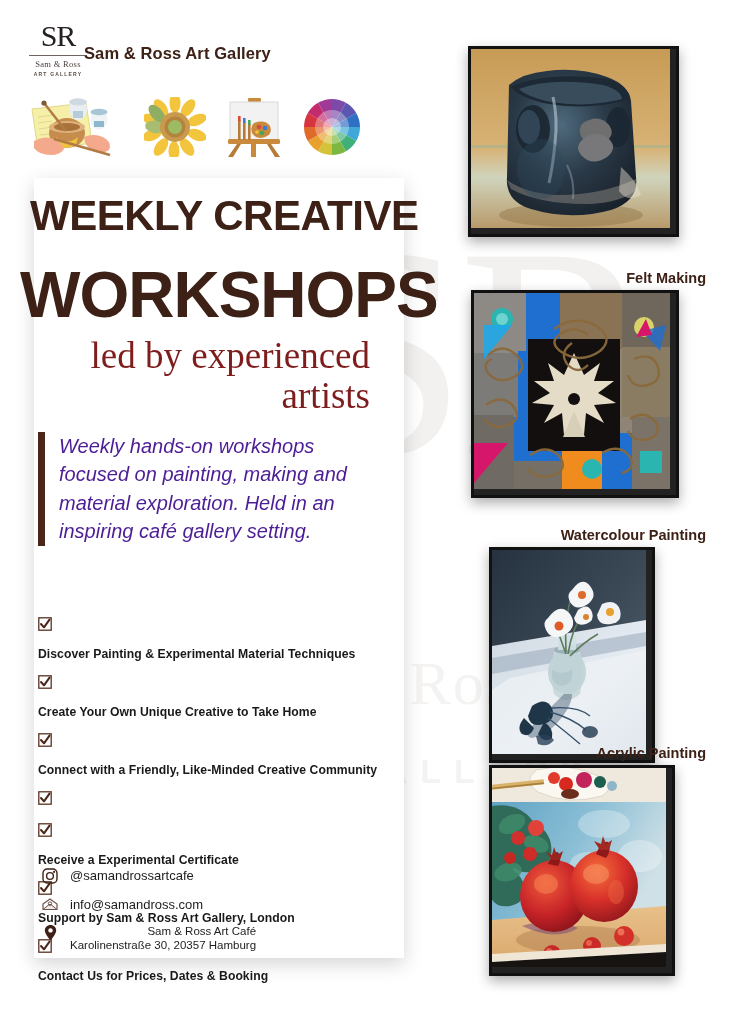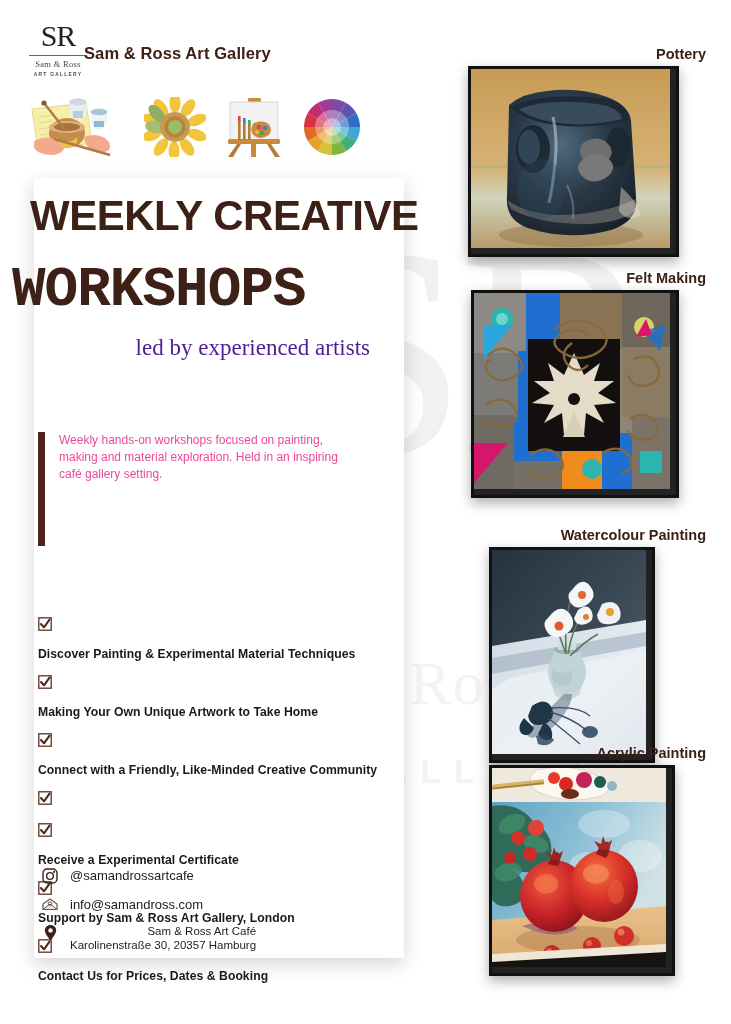--- a/index.html
+++ b/index.html
@@ -143,59 +143,60 @@
     left: 30px;
     top: 192px;
     font-size: 42px;
     font-weight: 700;
     letter-spacing: -0.5px;
     color: #3d2117;
     font-family: "Liberation Sans", sans-serif;
   }
   .headline-2 {
     position: absolute;
-    left: 12px;
+    left: 20px;
     top: 258px;
-    font-size: 56px;
+    font-size: 64px;
     font-weight: 700;
     letter-spacing: -1px;
     color: #3d2117;
-    font-family: Liberation Mono, monospace;
+    font-family: Liberation Sans, sans-serif;
   }
   .headline-3 {
     position: absolute;
     left: 30px;
     top: 336px;
     width: 340px;
     text-align: right;
     font-family: "Liberation Serif", serif;
-    font-size: 23px;
+    font-size: 37px;
     font-weight: 400;
     line-height: 1.08;
-    color: #4c1d95;
+    color: #7f1d1d;
   }
 
   
   .desc-wrap {
     position: absolute;
     left: 38px;
     top: 432px;
     display: flex;
     gap: 14px;
   }
   .desc-bar {
     width: 7px;
     height: 114px;
     background: #4a2618;
     flex: 0 0 auto;
   }
   .desc-text {
-    font-size: 12px;
+    font-size: 20px;
+    font-style: italic;
     line-height: 1.42;
-    color: #ec4899;
+    color: #4c1d95;
     width: 300px;
   }
 
   
   .checklist {
     position: absolute;
     left: 38px;
     top: 616px;
     width: 420px;
   }
@@ -407,21 +408,21 @@
         <span class="check-label">Discover Painting &amp; Experimental Material Techniques</span>
       </div>
 
       <div class="check-item">
         <span class="check-box">
           <svg width="14" height="14" viewBox="0 0 14 14">
               <rect x="0.8" y="0.8" width="12.4" height="12.4" fill="#ffffff" stroke="#5a3323" stroke-width="1.3"></rect>
               <path d="M3 7 L6 10.3 L11.5 2.6" fill="none" stroke="#4a2618" stroke-width="2" stroke-linecap="round" stroke-linejoin="round"></path>
             </svg>
         </span>
-        <span class="check-label">Making Your Own Unique Artwork to Take Home</span>
+        <span class="check-label">Create Your Own Unique Creative to Take Home</span>
       </div>
 
       <div class="check-item">
         <span class="check-box">
           <svg width="14" height="14" viewBox="0 0 14 14">
               <rect x="0.8" y="0.8" width="12.4" height="12.4" fill="#ffffff" stroke="#5a3323" stroke-width="1.3"></rect>
               <path d="M3 7 L6 10.3 L11.5 2.6" fill="none" stroke="#4a2618" stroke-width="2" stroke-linecap="round" stroke-linejoin="round"></path>
             </svg>
         </span>
         <span class="check-label">Connect with a Friendly, Like-Minded Creative Community</span>
@@ -503,21 +504,20 @@
           <span>Sam &amp; Ross Art Café</span><br>
           <span>Karolinenstraße 30, 20357 Hamburg</span>
         </span>
       </div>
 
     </div>
 
     <div class="gallery">
 
       <div class="g-item" style="top:46px; left:0; width:271px;">
-        <div class="g-label">Pottery</div>
         <div class="g-frame" style="width:205px; height:185px; margin-left:8px;">
           <svg class="g-img" width="199" height="179" viewBox="0 0 199 179">
             <defs>
               <linearGradient id="potBg" x1="0" y1="0" x2="0" y2="1">
                 <stop offset="0%" stop-color="#c79b55"></stop>
                 <stop offset="55%" stop-color="#d7b275"></stop>
                 <stop offset="72%" stop-color="#cfd4bc"></stop>
                 <stop offset="100%" stop-color="#b99a6a"></stop>
               </linearGradient>
               <radialGradient id="potBody" cx="0.42" cy="0.38" r="0.78">

